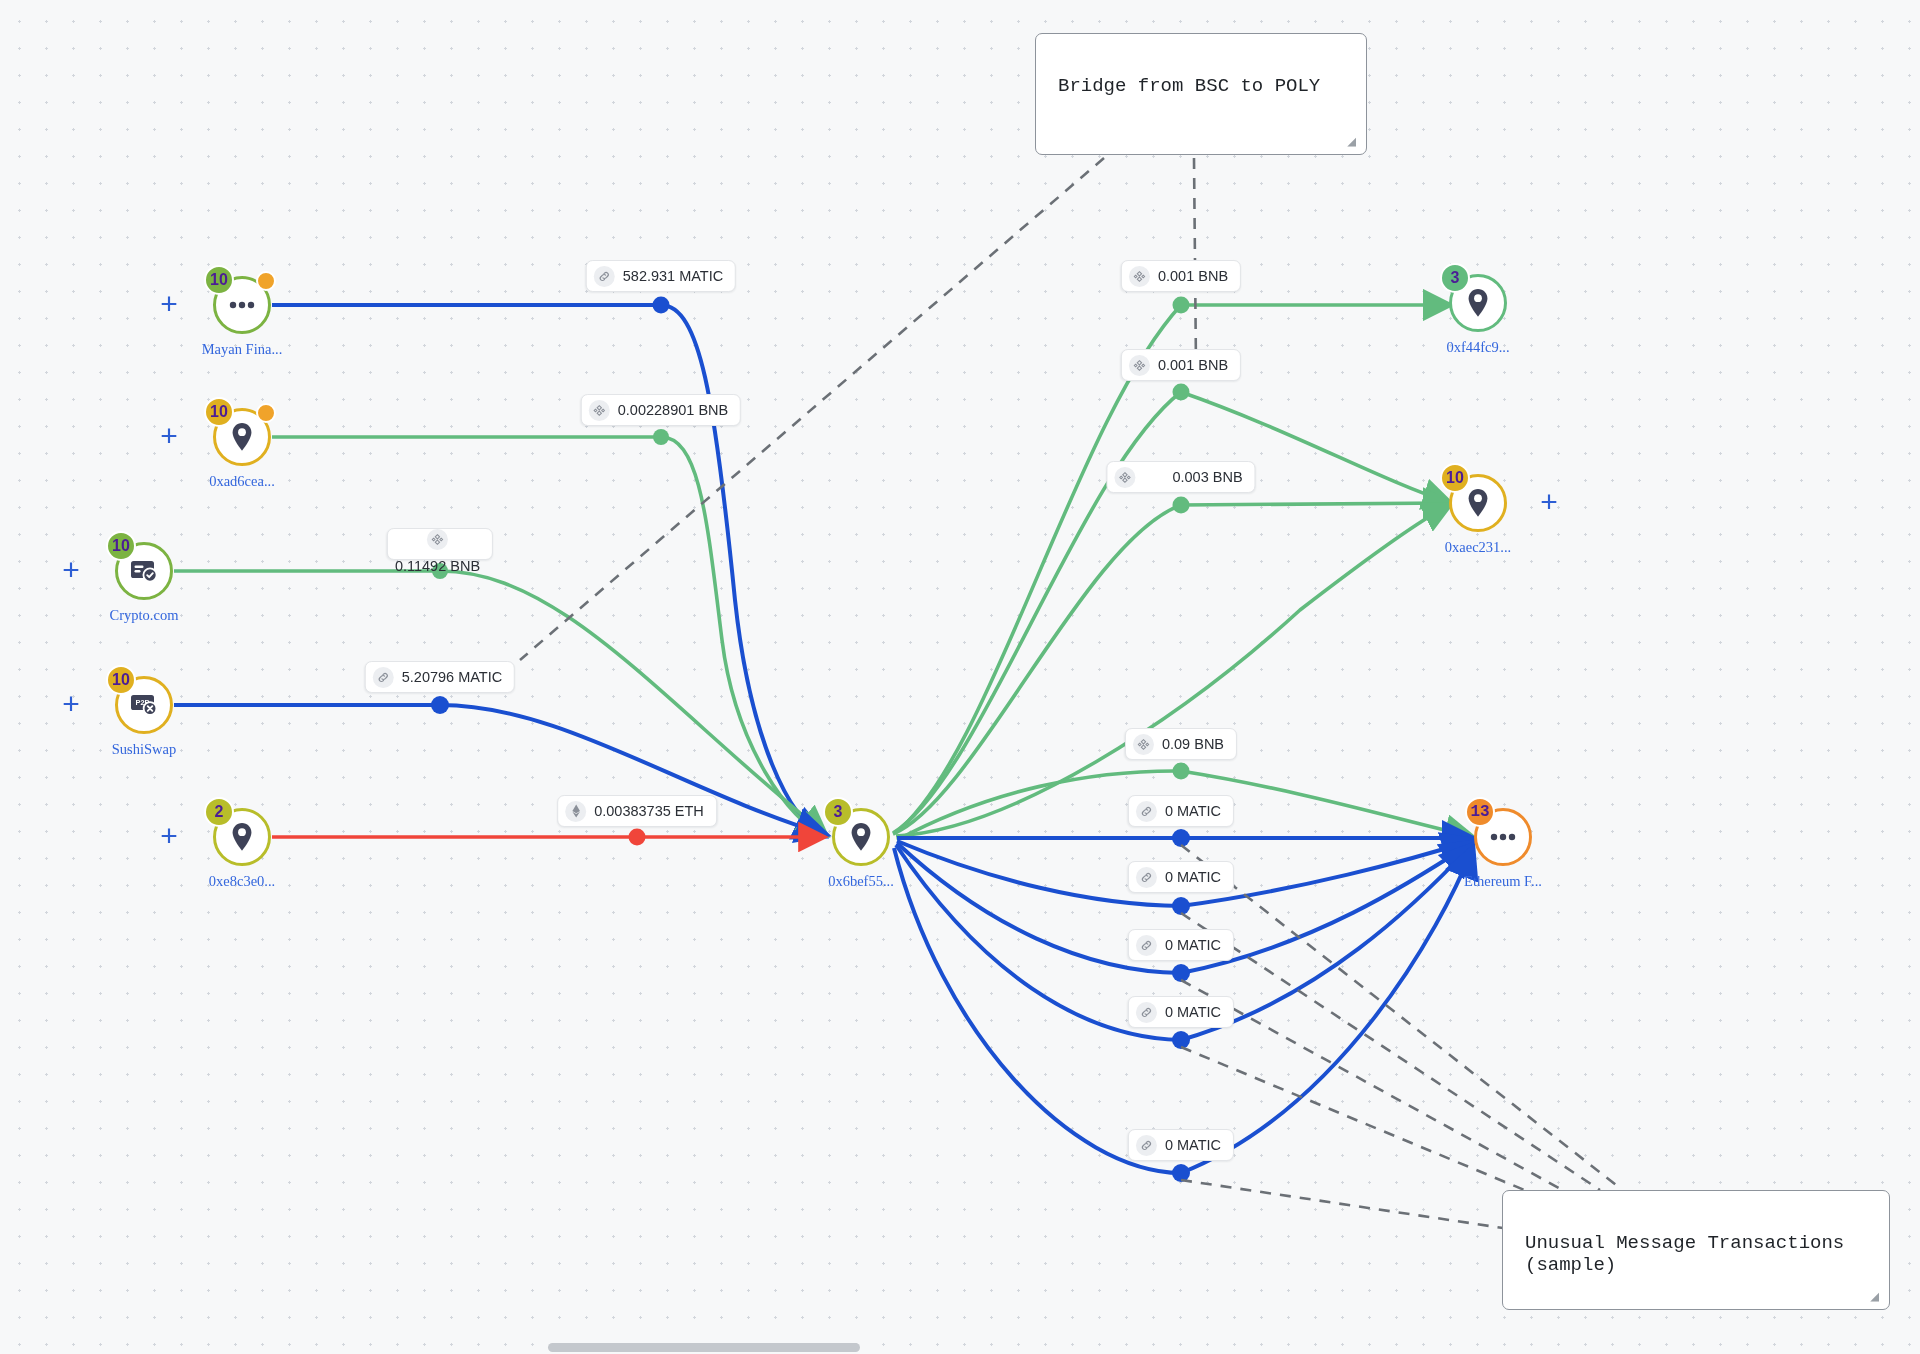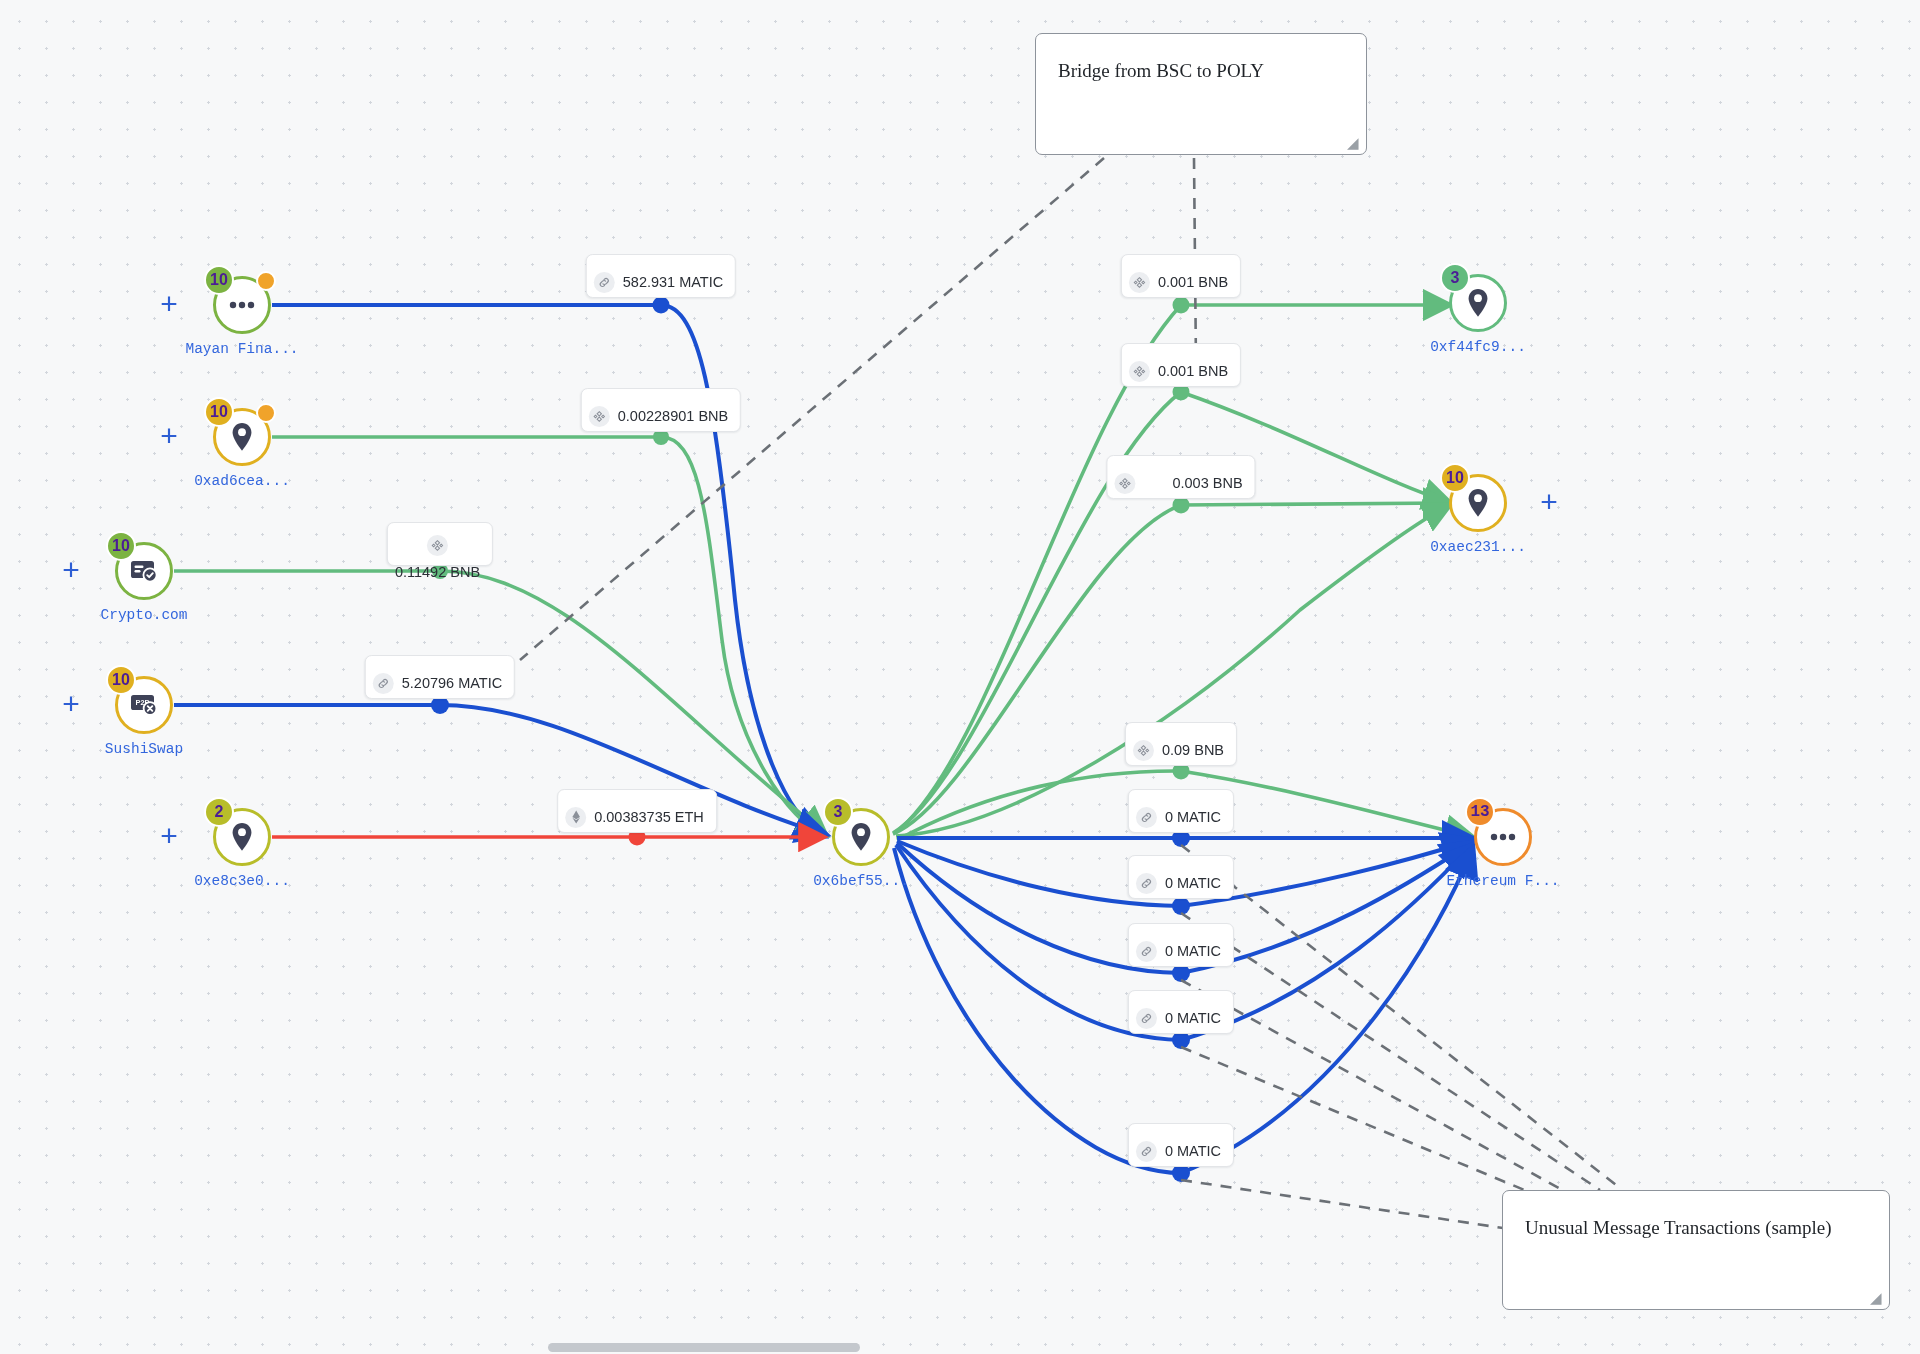--- a/index.html
+++ b/index.html
@@ -88,21 +88,21 @@
   }
 
   .node-label {
     position: absolute;
     top: 36px;
     left: 50%;
     transform: translateX(-50%);
     white-space: nowrap;
     color: #3366dd;
     font-size: 14.5px;
-    font-family: Liberation Mono, monospace;
+    font-family: Liberation Serif, serif;
   }
 
   .node-plus {
     position: absolute;
     top: -13px;
     width: 26px; height: 26px;
     color: #2d5ed4;
     font-size: 30px;
     line-height: 24px;
     font-weight: 300;
@@ -119,21 +119,21 @@
     position: absolute;
     transform: translate(-50%, -50%);
     background: #ffffff;
     border: 1px solid #e3e5e8;
     border-radius: 7px;
     box-shadow: 0 1px 2px rgba(16,24,40,.07);
     height: 30px;
     display: flex;
     align-items: center;
     gap: 8px;
-    padding: 12px 12px 0 7px;
+    padding: 0 12px 0 7px;
     white-space: nowrap;
     font-size: 14.5px;
     color: #2b2f36;
     font-family: "Liberation Sans", sans-serif;
   }
   .edge-label .chip {
     width: 21px; height: 21px;
     border-radius: 50%;
     background: #eceef1;
     display: flex;
@@ -142,24 +142,24 @@
     flex: none;
   }
 
   
   .note {
     position: absolute;
     background: #ffffff;
     border: 1.6px solid #8d939b;
     border-radius: 7px;
     box-sizing: border-box;
-    padding: 26px 22px;
+    padding: 41px 22px;
     font-size: 19px;
     color: #1f2328;
-    font-family: Liberation Serif, serif;
+    font-family: Liberation Mono, monospace;
   }
   .note .resize {
     position: absolute;
     right: 5px; bottom: 4px;
     width: 14px; height: 14px;
     color: #9aa0a6;
     font-size: 15px;
     line-height: 14px;
   }
 

